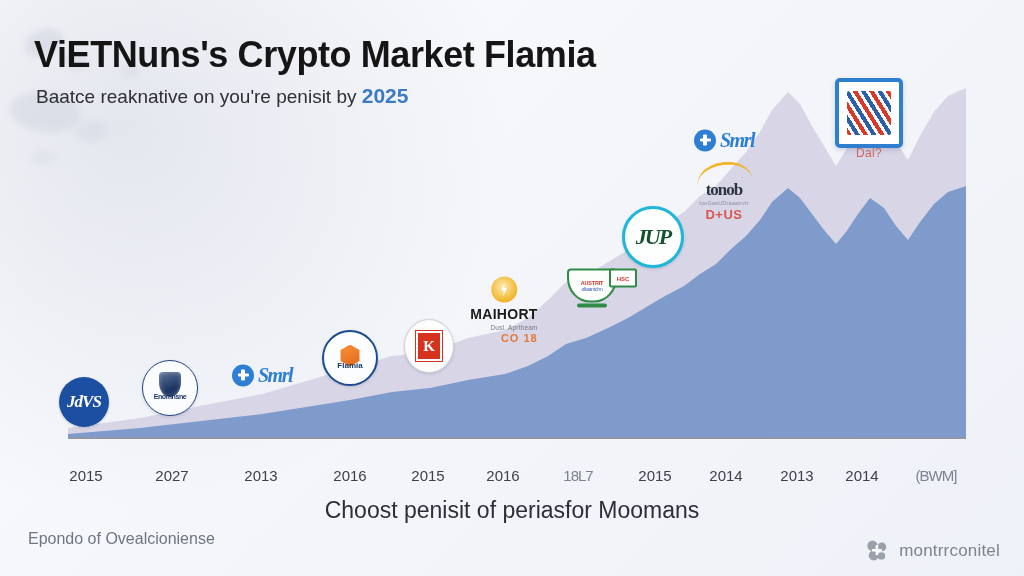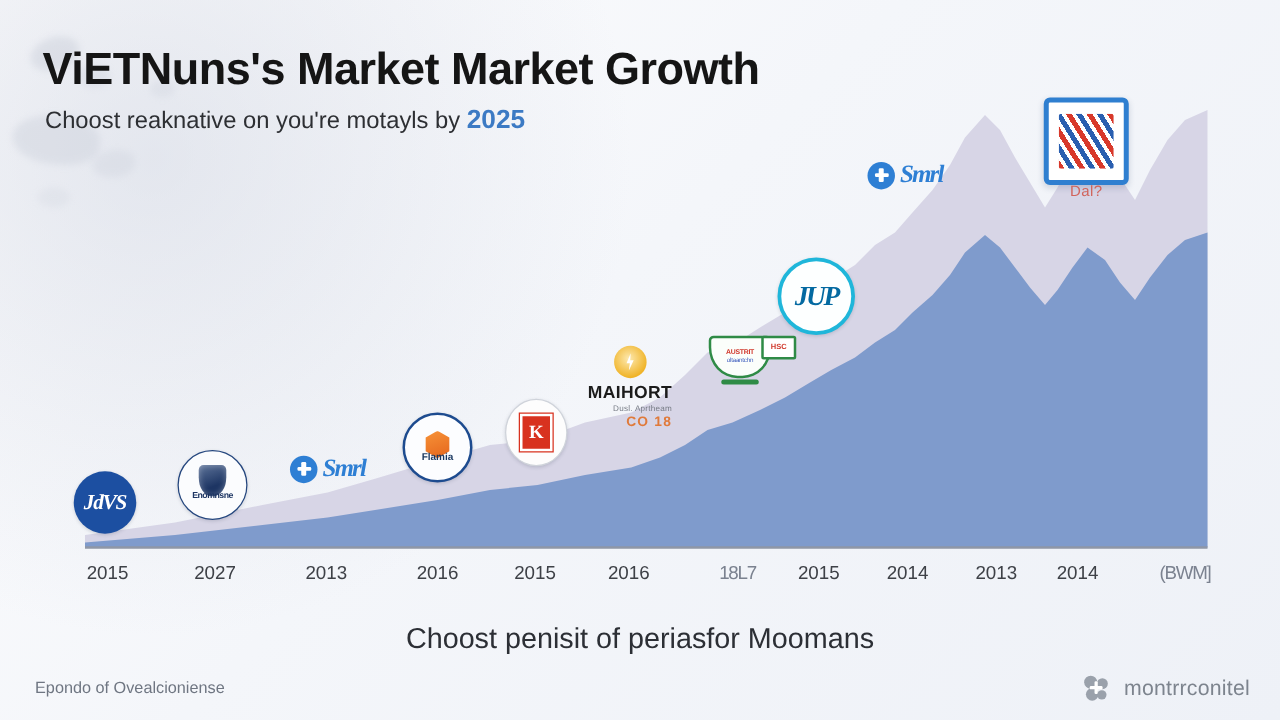--- a/index.html
+++ b/index.html
@@ -38,35 +38,35 @@
 
   
   #chart{position:absolute;left:0;top:0;width:1024px;height:576px;}
   #axis{
     position:absolute;left:68px;top:437px;width:898px;height:2px;
     background:#8f97a6;
   }
 
   
   .tick{
-    position:absolute;top:450px;
+    position:absolute;top:467px;
     font-size:15px;color:#3e4147;text-align:center;
     transform:translateX(-50%);white-space:nowrap;
   }
-  .tick.garbled{color:#7b8290;letter-spacing:-1px;margin-left:12px;}
+  .tick.garbled{color:#7b8290;letter-spacing:-1px;}
 
   #xcaption{
     position:absolute;top:497px;left:512px;transform:translateX(-50%);
     font-size:23px;color:#2c2f35;white-space:nowrap;
   }
 
   
   #footer-left{
-    position:absolute;left:28px;top:542px;
-    font-size:13px;color:#6f7682;white-space:nowrap;
+    position:absolute;left:28px;top:530px;
+    font-size:16px;color:#6f7682;white-space:nowrap;
   }
   #footer-logo{
     position:absolute;right:24px;top:538px;
     display:flex;align-items:center;gap:9px;
   }
   #footer-logo .mark{width:26px;height:26px;flex:0 0 26px;}
   #footer-logo .brand{
     font-size:17px;color:#7d848e;letter-spacing:.2px;white-space:nowrap;
   }
 
@@ -152,21 +152,21 @@
   .m7 .foot{width:30px;height:4px;background:#2f8b46;border-radius:3px;margin:1px auto 0;}
   .m7 .flag{
     position:absolute;right:-20px;top:0;width:24px;height:15px;
     border:2px solid #2f8b46;background:#fff;border-radius:2px;
     display:flex;align-items:center;justify-content:center;
   }
   .m7 .flag span{font-size:6px;color:#d0362a;font-weight:bold;}
   
   .m8 .badge{width:56px;height:56px;background:#fdffff;border:3px solid #1fb6da;}
   .m8 .glyph{
-    color:#0369a1;font-weight:bold;font-size:22px;font-style:italic;
+    color:#14532d;font-weight:bold;font-size:22px;font-style:italic;
     font-family:"Liberation Serif",serif;letter-spacing:-2px;
   }
   
   .m10 .arc{
     width:56px;height:18px;border-top:3px solid #efb52c;border-radius:50%/100% 100% 0 0;
     margin:0 auto;transform:rotate(-7deg);
   }
   .m10 .w1{
     font-size:17px;font-weight:bold;color:#2e3442;letter-spacing:-1px;
     margin-top:-3px;font-family:"Liberation Serif",serif;
@@ -200,22 +200,22 @@
   <div class="wm e"></div>
   <div class="wm f"></div>
 
   <svg id="chart" viewBox="0 0 1024 576" preserveAspectRatio="none">
     <polygon fill="#d7d5e6" points="68,438 68,428 140,418 210,404 262,394 300,383 350,368 392,356 430,352 468,338 505,330 528,318 548,300 566,282 586,276 608,262 628,250 648,236 665,224 684,212 700,196 716,186 730,170 746,152 760,132 772,110 788,92 800,104 812,126 824,146 836,166 846,150 858,128 870,106 884,120 896,142 908,160 920,136 934,112 948,96 966,88 966,438"></polygon>
     <polygon fill="#7f9bcc" points="68,438 68,434 140,428 210,420 262,414 300,408 350,400 392,392 430,388 468,380 505,374 528,366 548,356 566,344 586,338 608,328 628,318 648,306 665,296 684,286 700,274 716,264 730,250 746,236 760,220 772,202 788,188 800,198 812,214 824,230 836,244 846,232 858,214 870,198 884,208 896,226 908,240 920,222 934,204 948,192 966,186 966,438"></polygon>
   </svg>
 
   <div id="axis"></div>
 
-  <div id="title">ViETNuns's Market Market Growth</div>
-  <div id="subtitle"><span>Choost reaknative on you're motayls by </span><span class="yr">2025</span></div>
+  <div id="title">ViETNuns's Crypto Market Flamia</div>
+  <div id="subtitle"><span>Baatce reaknative on you're penisit by </span><span class="yr">2025</span></div>
 
   <div class="milestone m1" style="left:84px;top:402px">
     <div class="badge">
       <span class="glyph">JdVS</span>
     </div>
   </div>
 
   <div class="milestone m2" style="left:170px;top:388px">
     <div class="badge">
       <div class="shield"></div>
@@ -271,20 +271,26 @@
     </div>
   </div>
 
   <div class="milestone m9" style="left:724px;top:140px">
     <div class="pill">
       <span class="dot"></span>
       <span class="word">Smrl</span>
     </div>
   </div>
 
+  <div class="milestone m10" style="left:724px;top:192px;text-align:center">
+    <div class="arc"></div>
+    <div class="w1">tonob</div>
+    <div class="w2">toeGasUDraaatrvtr</div>
+    <div class="w3">D+US</div>
+  </div>
 
   <div class="milestone m11" style="left:869px;top:113px">
     <div class="frame">
       <div class="art"></div>
     </div>
     <span class="cap">Dal?</span>
   </div>
 
   <div id="ticks">
       <div class="tick" style="left: 86px;">2015</div>

